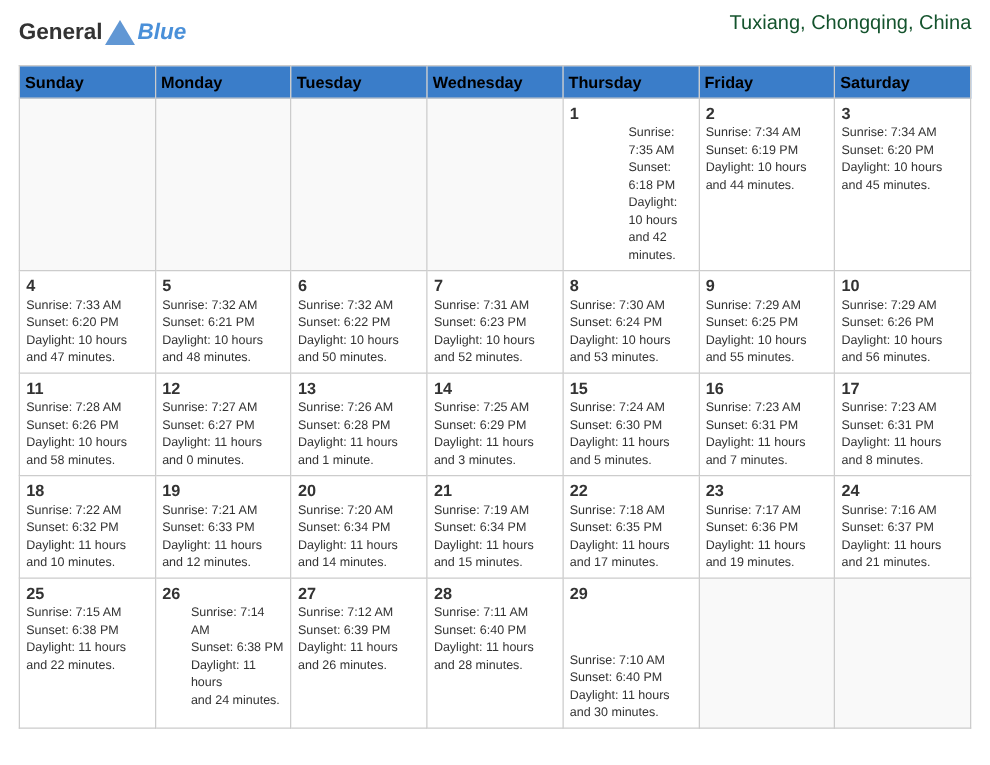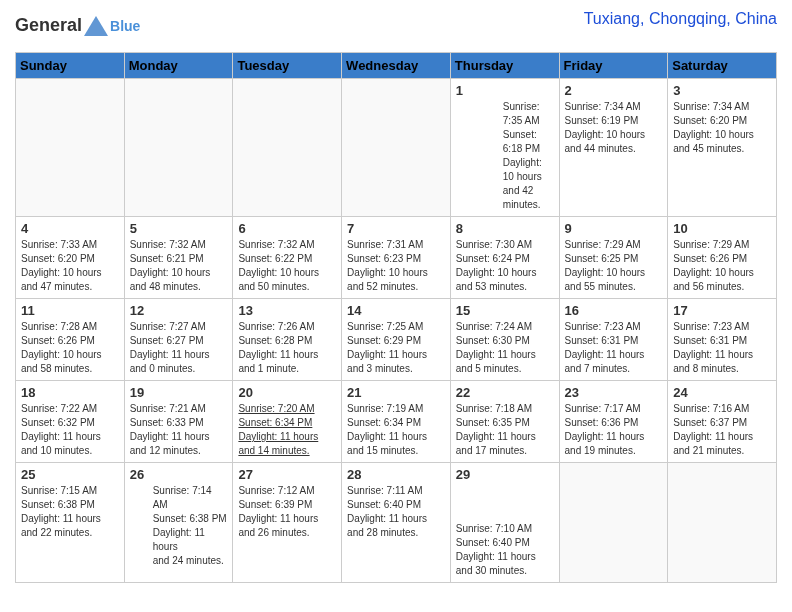--- a/index.html
+++ b/index.html
@@ -20,41 +20,42 @@
       display: flex;
       align-items: center;
       margin-top: 5px;
     }
     .logo-text-general {
       font-size: 18px;
       font-weight: bold;
       color: #333;
     }
     .logo-text-blue {
-      font-size: 14px;
+      font-size: 18px;
       font-weight: bold;
       color: #4a90d9;
+      font-style: italic;
     }
     .logo-icon {
       width: 24px;
       height: 20px;
       margin-left: 2px;
       margin-right: 2px;
     }
     .title-area {
       text-align: right;
     }
     .month-title {
       font-size: 32px;
       font-weight: bold;
       color: #333;
     }
     .location-title {
       font-size: 16px;
-      color: #1d4ed8;
+      color: #14532d;
     }
     table {
       width: 100%;
       border-collapse: collapse;
       table-layout: fixed;
     }
     th {
       background-color: #3a7dc9;
       color: #000000;
       font-size: 13px;
@@ -256,21 +257,21 @@
         </td>
         <td>
           <span class="day-number">19</span>
           <div class="day-info" style="white-space: pre-line;">Sunrise: 7:21 AM
 Sunset: 6:33 PM
 Daylight: 11 hours
 and 12 minutes.</div>
         </td>
         <td>
           <span class="day-number">20</span>
-          <div class="day-info" style="white-space: pre-line; text-decoration: underline;">Sunrise: 7:20 AM
+          <div class="day-info" style="white-space: pre-line;">Sunrise: 7:20 AM
 Sunset: 6:34 PM
 Daylight: 11 hours
 and 14 minutes.</div>
         </td>
         <td>
           <span class="day-number">21</span>
           <div class="day-info" style="white-space: pre-line;">Sunrise: 7:19 AM
 Sunset: 6:34 PM
 Daylight: 11 hours
 and 15 minutes.</div>

